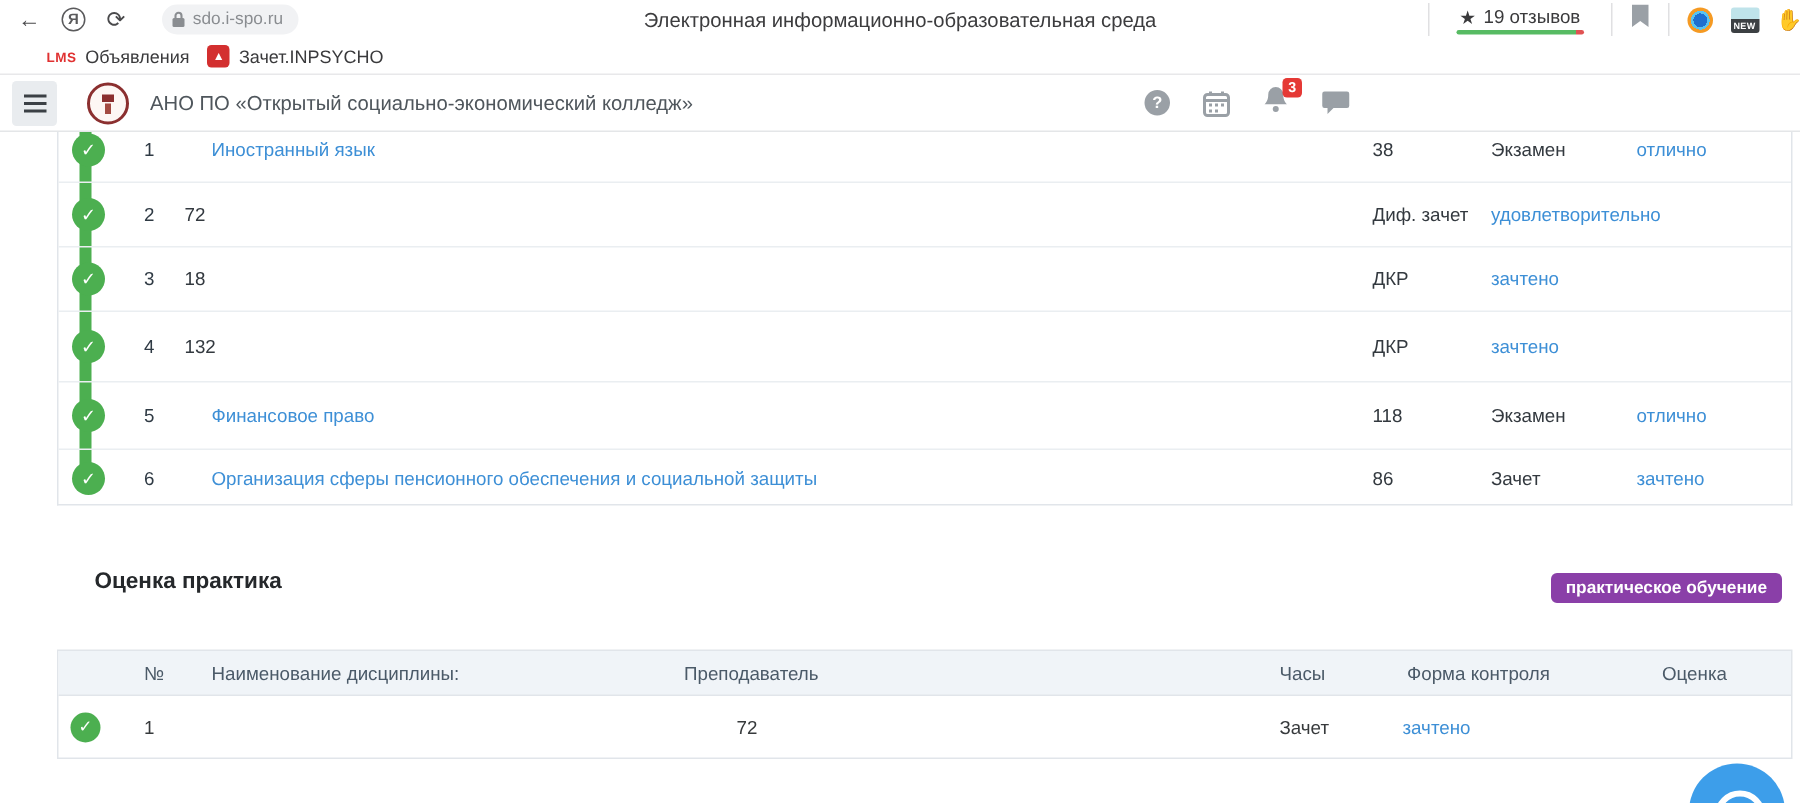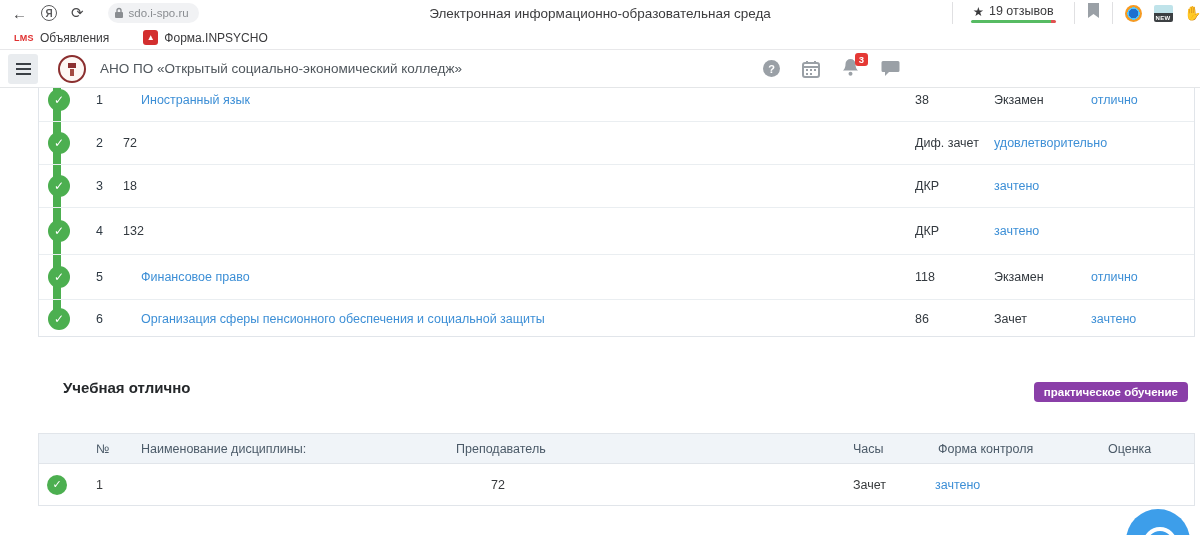--- a/index.html
+++ b/index.html
@@ -24,21 +24,21 @@
     background:linear-gradient(to right,#57bb63 0 94%,#e05252 94% 100%); }
   .flag-icon { color:#9aa0a6; }
   .ext-circle { width:17px; height:17px; border-radius:50%;
     background:radial-gradient(circle at 50% 50%, #1f6fd0 0 38%, #59c3f0 38% 52%, #f59a23 52% 100%); }
   .new-ext { width:19px; height:17px; border-radius:2px; background:linear-gradient(#bfe3ea 0 45%, #3c4043 45% 100%); position:relative;}
   .new-ext span{ position:absolute; left:0; right:0; bottom:1px; text-align:center; font-size:6px; font-weight:bold; color:#fff; letter-spacing:.3px;}
   .hand-cut { color:#6a6a6c; font-size:14px; margin-right:-8px; }
 
   
   .bookmarks { position:absolute; left:0; top:26px; width:1200px; height:24px; background:#fff;
-    border-bottom:1px solid #e8e8ea; display:flex; align-items:center; gap:22px; padding-left:8px; }
+    border-bottom:1px solid #e8e8ea; display:flex; align-items:center; gap:0; padding-left:25px; }
   .bm { display:flex; align-items:center; gap:6px; font-size:12px; color:#3a3a3c; cursor:pointer; padding:0 6px;}
   .lms-logo { color:#e03131; font-weight:bold; font-size:9px; letter-spacing:.3px; }
   .tri-fav { width:15px; height:15px; background:#d32f2f; border-radius:3px; color:#fff;
     font-size:8px; display:flex; align-items:center; justify-content:center; }
 
   
   .appbar { position:absolute; left:0; top:50px; width:1200px; height:38px; background:#fff;
     border-bottom:1px solid #e4e6e8; display:flex; align-items:center; }
   .burger { width:30px; height:30px; margin-left:8px; background:#e9ecef; border-radius:3px;
     display:flex; flex-direction:column; justify-content:center; align-items:center; gap:3px; cursor:pointer;}
@@ -141,21 +141,21 @@
   </div>
 </div>
 
 <div class="bookmarks">
   <span class="bm">
     <span class="lms-logo">LMS</span>
     <span>Объявления</span>
   </span>
   <span class="bm">
     <span class="tri-fav">▲</span>
-    <span>Форма.INPSYCHO</span>
+    <span>Зачет.INPSYCHO</span>
   </span>
 </div>
 
 <div class="appbar">
   <div class="burger">
       <i></i>
       <i></i>
       <i></i>
     </div>
   <div class="emblem"></div>
@@ -248,21 +248,21 @@
         <span class="check-circle">✓</span>
       </div>
     <div class="c-num">6</div>
     <div class="c-name"><a>Организация сферы пенсионного обеспечения и социальной защиты</a></div>
     <div class="c-hours">86</div>
     <div class="c-ctrl">Зачет</div>
     <div class="c-grade"><a>зачтено</a></div>
   </div>
 </div>
 
-<div class="section-head">Учебная отлично</div>
+<div class="section-head">Оценка практика</div>
 <div class="purple-badge">практическое обучение</div>
 
 <div class="card2">
   <div class="p-row p-head">
     <div></div>
     <div class="p-num">№</div>
     <div class="p-name">Наименование дисциплины:</div>
     <div class="p-teacher">Преподаватель</div>
     <div class="p-hours">Часы</div>
     <div class="p-ctrl">Форма контроля</div>

